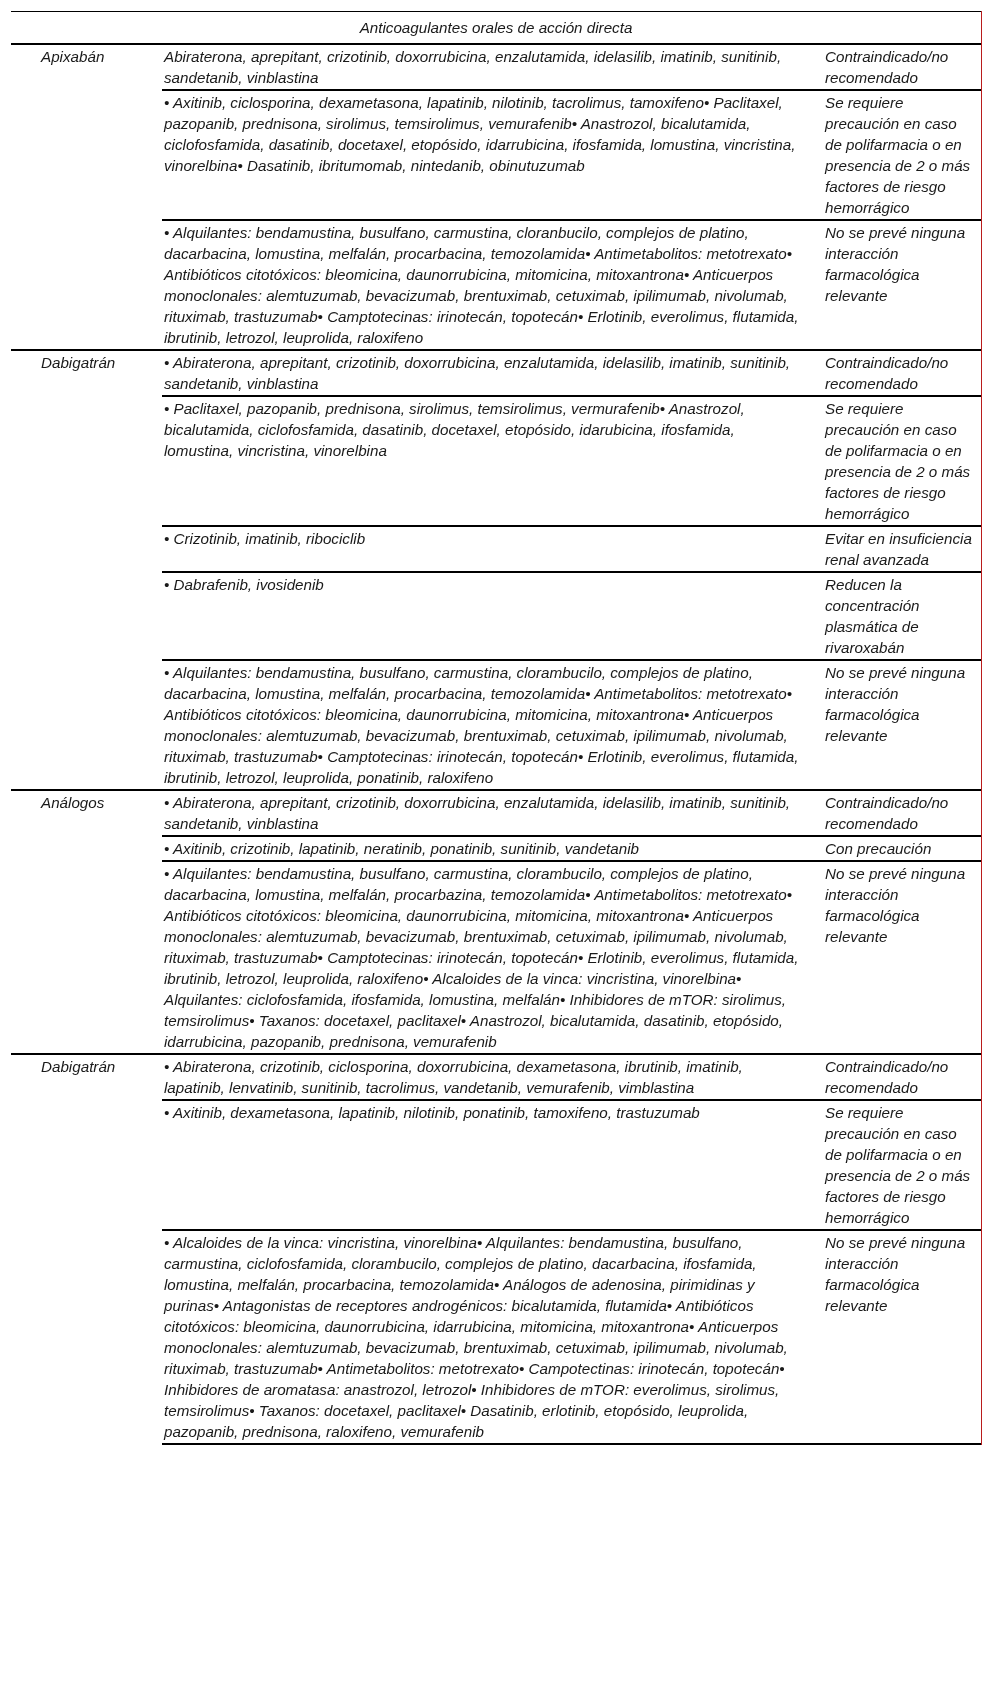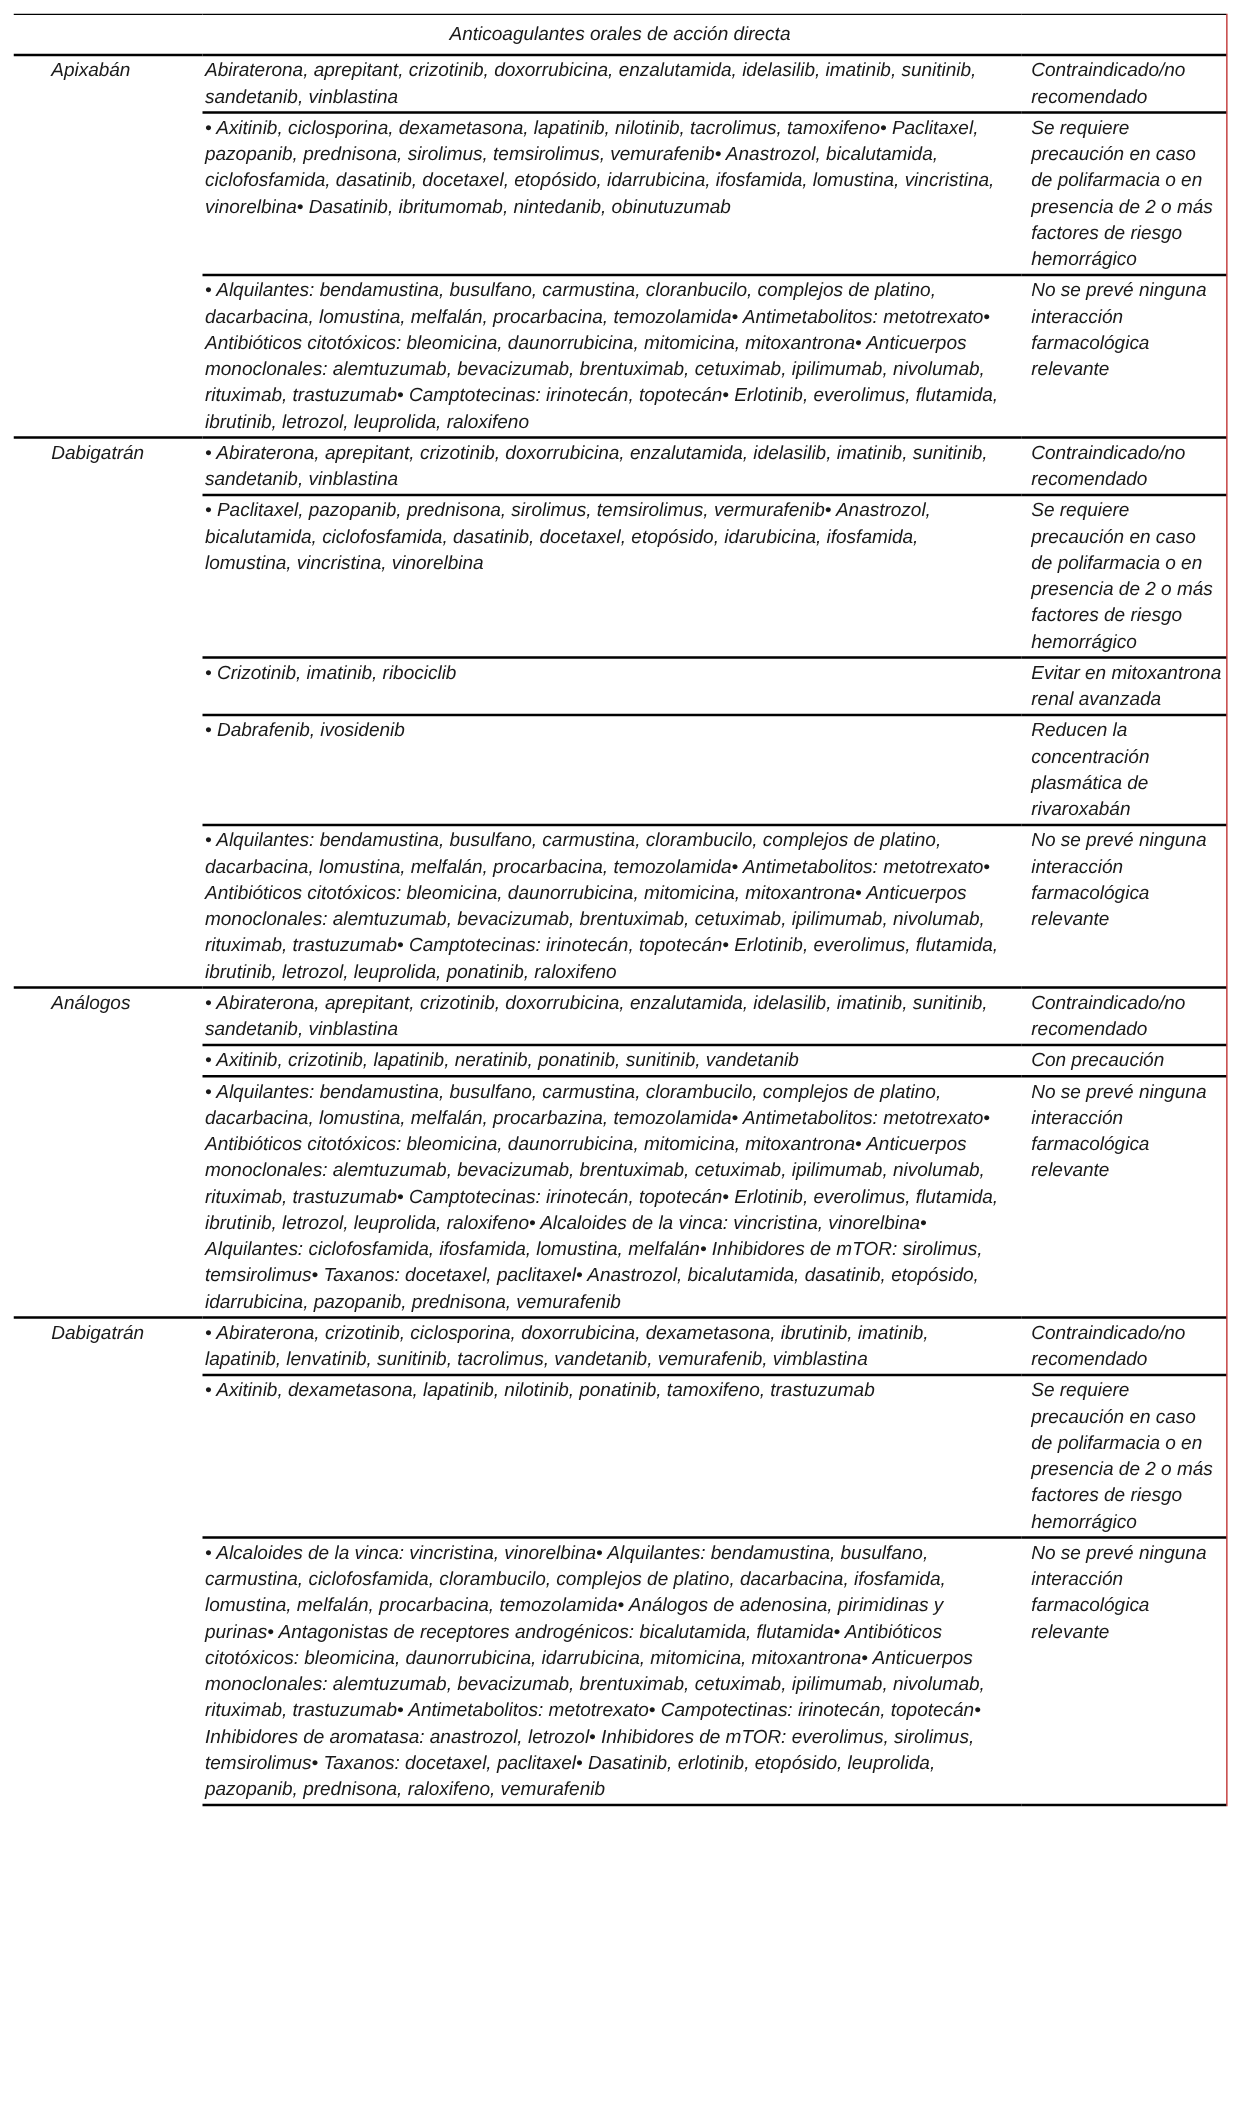--- a/index.html
+++ b/index.html
@@ -104,21 +104,21 @@
         <td class="drug" rowspan="5">Dabigatrán</td>
         <td class="desc">• Abiraterona, aprepitant, crizotinib, doxorrubicina, enzalutamida, idelasilib, imatinib, sunitinib, sandetanib, vinblastina</td>
         <td class="rec">Contraindicado/no recomendado</td>
       </tr>
       <tr class="sep">
         <td class="desc">• Paclitaxel, pazopanib, prednisona, sirolimus, temsirolimus, vermurafenib• Anastrozol, bicalutamida, ciclofosfamida, dasatinib, docetaxel, etopósido, idarubicina, ifosfamida, lomustina, vincristina, vinorelbina</td>
         <td class="rec">Se requiere precaución en caso de polifarmacia o en presencia de 2 o más factores de riesgo hemorrágico</td>
       </tr>
       <tr class="sep">
         <td class="desc">• Crizotinib, imatinib, ribociclib</td>
-        <td class="rec">Evitar en mitoxantrona renal avanzada</td>
+        <td class="rec">Evitar en insuficiencia renal avanzada</td>
       </tr>
       <tr class="sep">
         <td class="desc">• Dabrafenib, ivosidenib</td>
         <td class="rec">Reducen la concentración plasmática de rivaroxabán</td>
       </tr>
       <tr class="sep">
         <td class="desc">• Alquilantes: bendamustina, busulfano, carmustina, clorambucilo, complejos de platino, dacarbacina, lomustina, melfalán, procarbacina, temozolamida• Antimetabolitos: metotrexato• Antibióticos citotóxicos: bleomicina, daunorrubicina, mitomicina, mitoxantrona• Anticuerpos monoclonales: alemtuzumab, bevacizumab, brentuximab, cetuximab, ipilimumab, nivolumab, rituximab, trastuzumab• Camptotecinas: irinotecán, topotecán• Erlotinib, everolimus, flutamida, ibrutinib, letrozol, leuprolida, ponatinib, raloxifeno</td>
         <td class="rec">No se prevé ninguna interacción farmacológica relevante</td>
       </tr>
 

